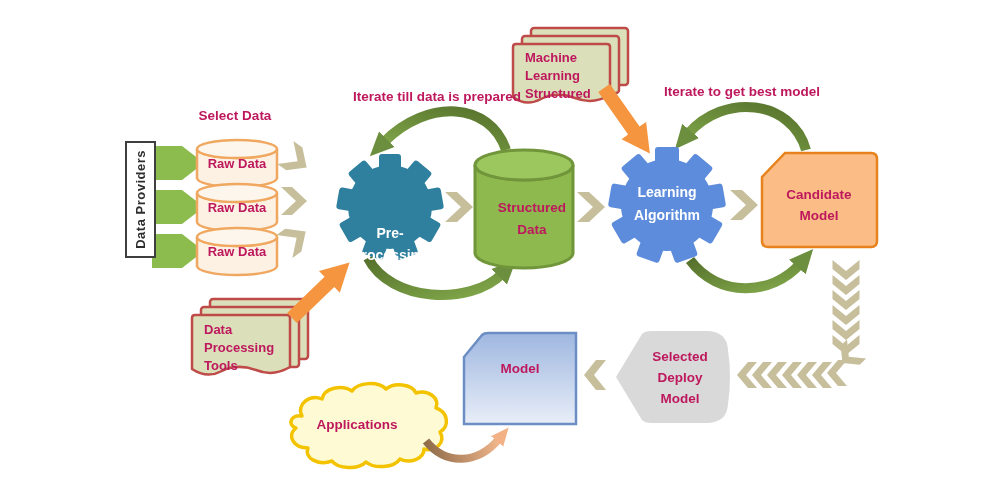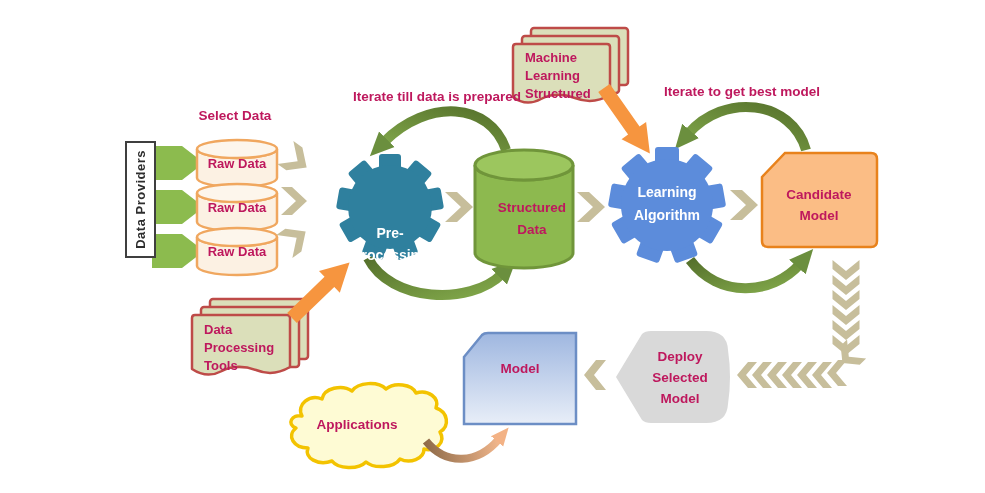--- a/index.html
+++ b/index.html
@@ -213,20 +213,20 @@
     <span class="lbl-line">Data</span>
     <span class="lbl-line">Processing</span>
     <span class="lbl-line">Tools</span>
   </div>
 
   <div class="label center" style="left:470px;top:358px;width:100px;font-size:13.5px;line-height:21px;">
     <span class="lbl-line">Model</span>
   </div>
 
   <div class="label center" style="left:628px;top:346px;width:104px;font-size:13.5px;line-height:21px;">
+    <span class="lbl-line">Selected</span>
     <span class="lbl-line">Deploy</span>
-    <span class="lbl-line">Selected</span>
     <span class="lbl-line">Model</span>
   </div>
 
   <div class="label center" style="left:302px;top:417px;width:110px;font-size:13.5px;">Applications</div>
 
 </div>
 
 </body></html>

